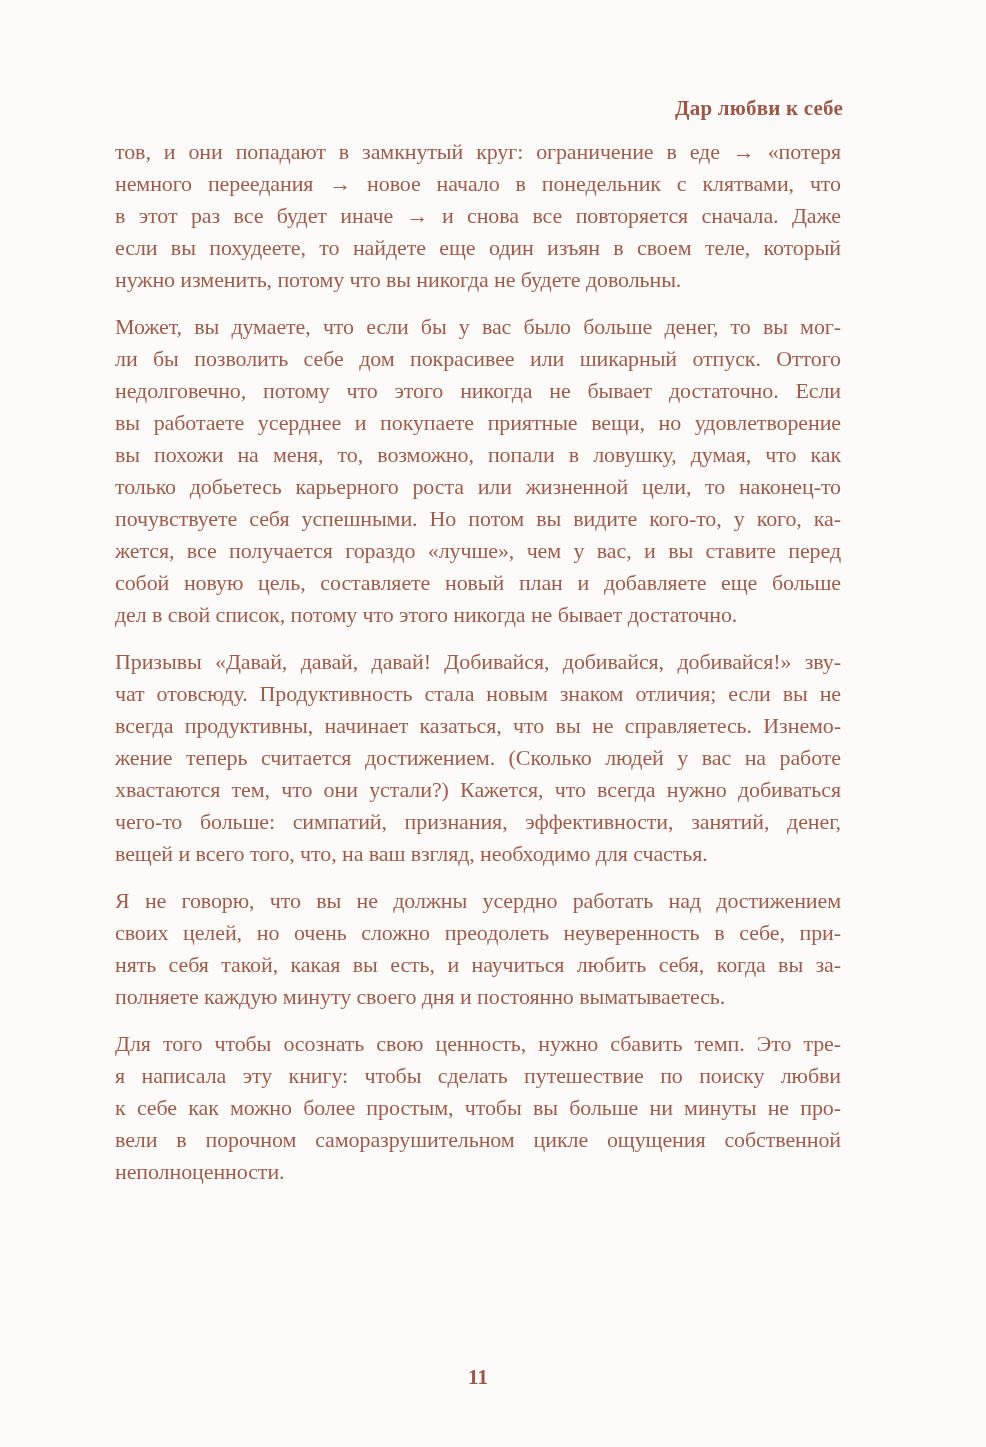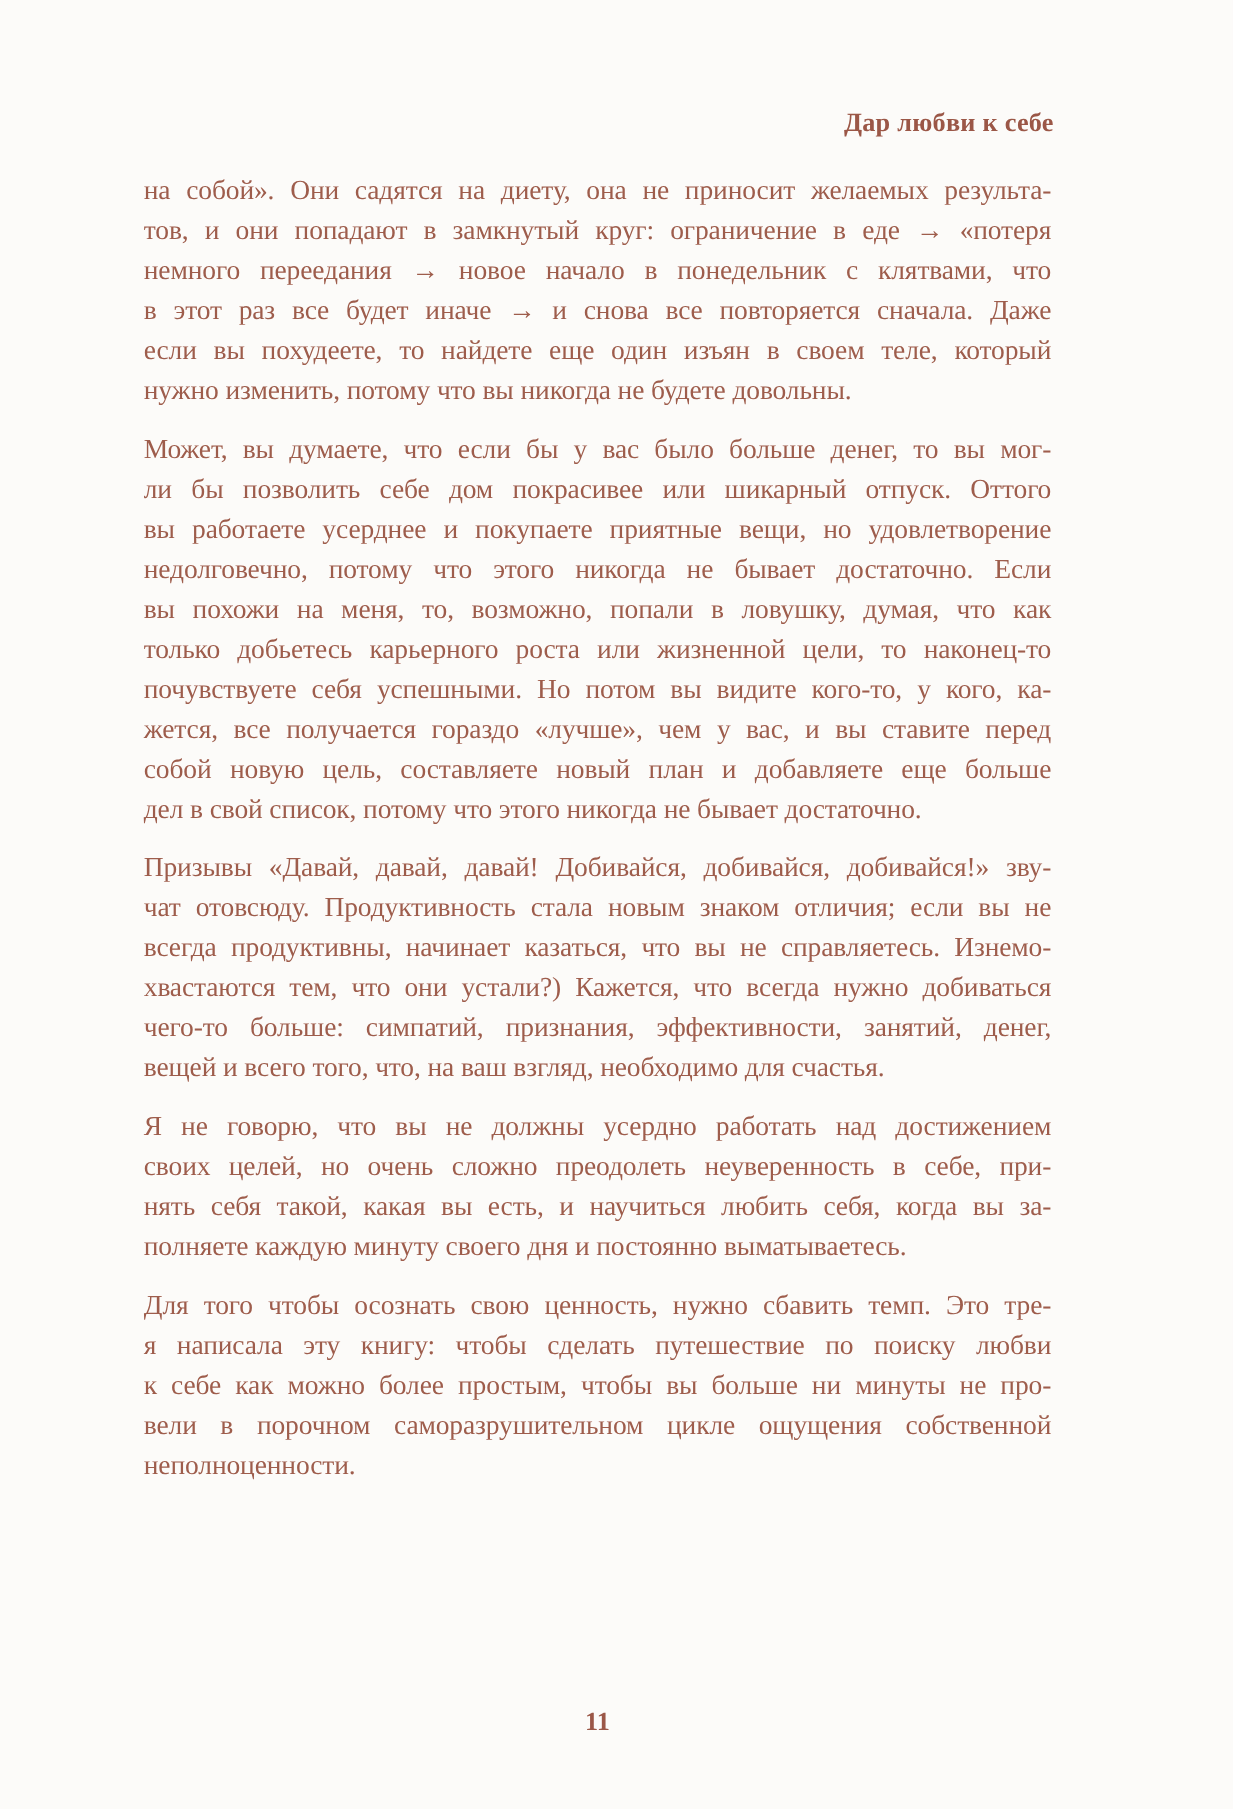--- a/index.html
+++ b/index.html
@@ -10,21 +10,21 @@
   .page {
     position: relative;
     width: 986px;
     height: 1447px;
     background: #fcfbf9;
     overflow: hidden;
     font-family: "Liberation Serif", "DejaVu Serif", serif;
   }
   .running-header {
     position: absolute;
-    top: 86px;
+    top: 96px;
     right: 143px;
     font-size: 21px;
     font-weight: 700;
     color: #9b5747;
     letter-spacing: 0.2px;
   }
   .body-text {
     position: absolute;
     top: 136px;
     left: 115px;
@@ -59,43 +59,43 @@
 </style>
 </head>
 <body>
 
 <div class="page">
 
   <div class="running-header">Дар любви к себе</div>
 
   <div class="body-text">
     <div class="para">
-        <div class="tline">на собой». Они садятся на диету, она не приносит желаемых результа-</div>
         <div class="tline">тов, и они попадают в замкнутый круг: ограничение в еде → «потеря</div>
         <div class="tline">немного переедания → новое начало в понедельник с клятвами, что</div>
         <div class="tline">в этот раз все будет иначе → и снова все повторяется сначала. Даже</div>
         <div class="tline">если вы похудеете, то найдете еще один изъян в своем теле, который</div>
         <div class="tline">нужно изменить, потому что вы никогда не будете довольны.</div>
       </div>
     <div class="para">
         <div class="tline">Может, вы думаете, что если бы у вас было больше денег, то вы мог-</div>
         <div class="tline">ли бы позволить себе дом покрасивее или шикарный отпуск. Оттого</div>
+        <div class="tline">недолговечно, потому что этого никогда не бывает достаточно. Если</div>
         <div class="tline">вы работаете усерднее и покупаете приятные вещи, но удовлетворение</div>
-        <div class="tline">недолговечно, потому что этого никогда не бывает достаточно. Если</div>
         <div class="tline">вы похожи на меня, то, возможно, попали в ловушку, думая, что как</div>
         <div class="tline">только добьетесь карьерного роста или жизненной цели, то наконец-то</div>
         <div class="tline">почувствуете себя успешными. Но потом вы видите кого-то, у кого, ка-</div>
         <div class="tline">жется, все получается гораздо «лучше», чем у вас, и вы ставите перед</div>
         <div class="tline">собой новую цель, составляете новый план и добавляете еще больше</div>
         <div class="tline">дел в свой список, потому что этого никогда не бывает достаточно.</div>
       </div>
     <div class="para">
         <div class="tline">Призывы «Давай, давай, давай! Добивайся, добивайся, добивайся!» зву-</div>
         <div class="tline">чат отовсюду. Продуктивность стала новым знаком отличия; если вы не</div>
         <div class="tline">всегда продуктивны, начинает казаться, что вы не справляетесь. Изнемо-</div>
+        <div class="tline">жение теперь считается достижением. (Сколько людей у вас на работе</div>
         <div class="tline">хвастаются тем, что они устали?) Кажется, что всегда нужно добиваться</div>
         <div class="tline">чего-то больше: симпатий, признания, эффективности, занятий, денег,</div>
         <div class="tline">вещей и всего того, что, на ваш взгляд, необходимо для счастья.</div>
       </div>
     <div class="para">
         <div class="tline">Я не говорю, что вы не должны усердно работать над достижением</div>
         <div class="tline">своих целей, но очень сложно преодолеть неуверенность в себе, при-</div>
         <div class="tline">нять себя такой, какая вы есть, и научиться любить себя, когда вы за-</div>
         <div class="tline">полняете каждую минуту своего дня и постоянно выматываетесь.</div>
       </div>

